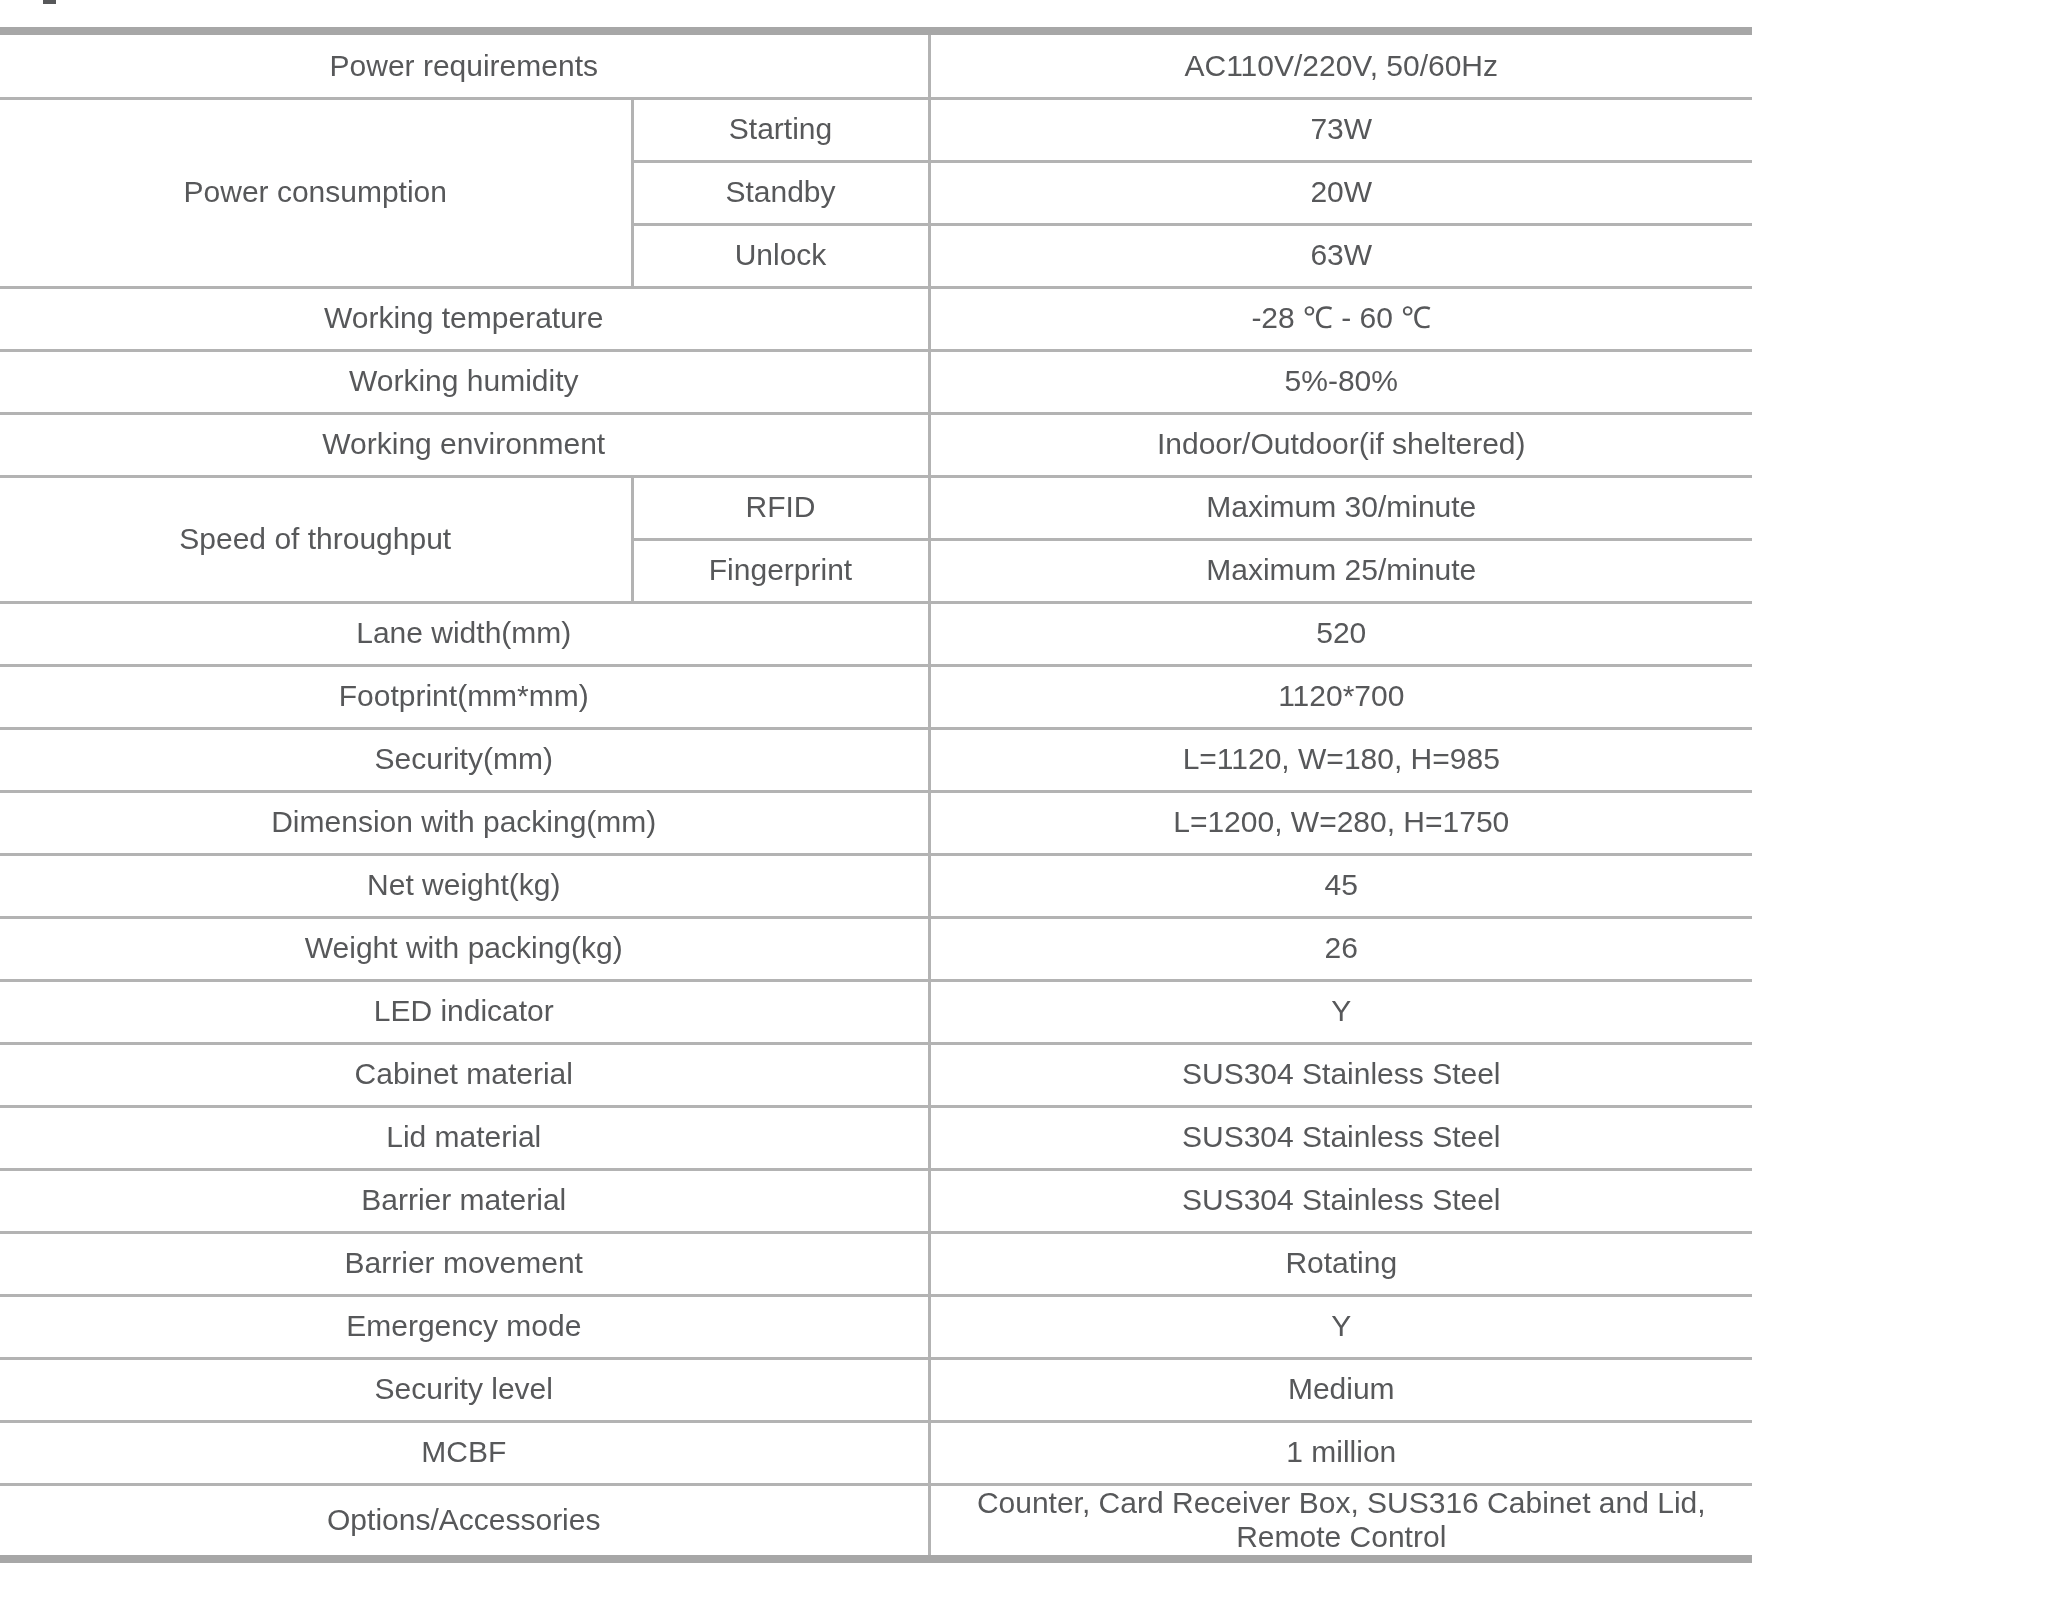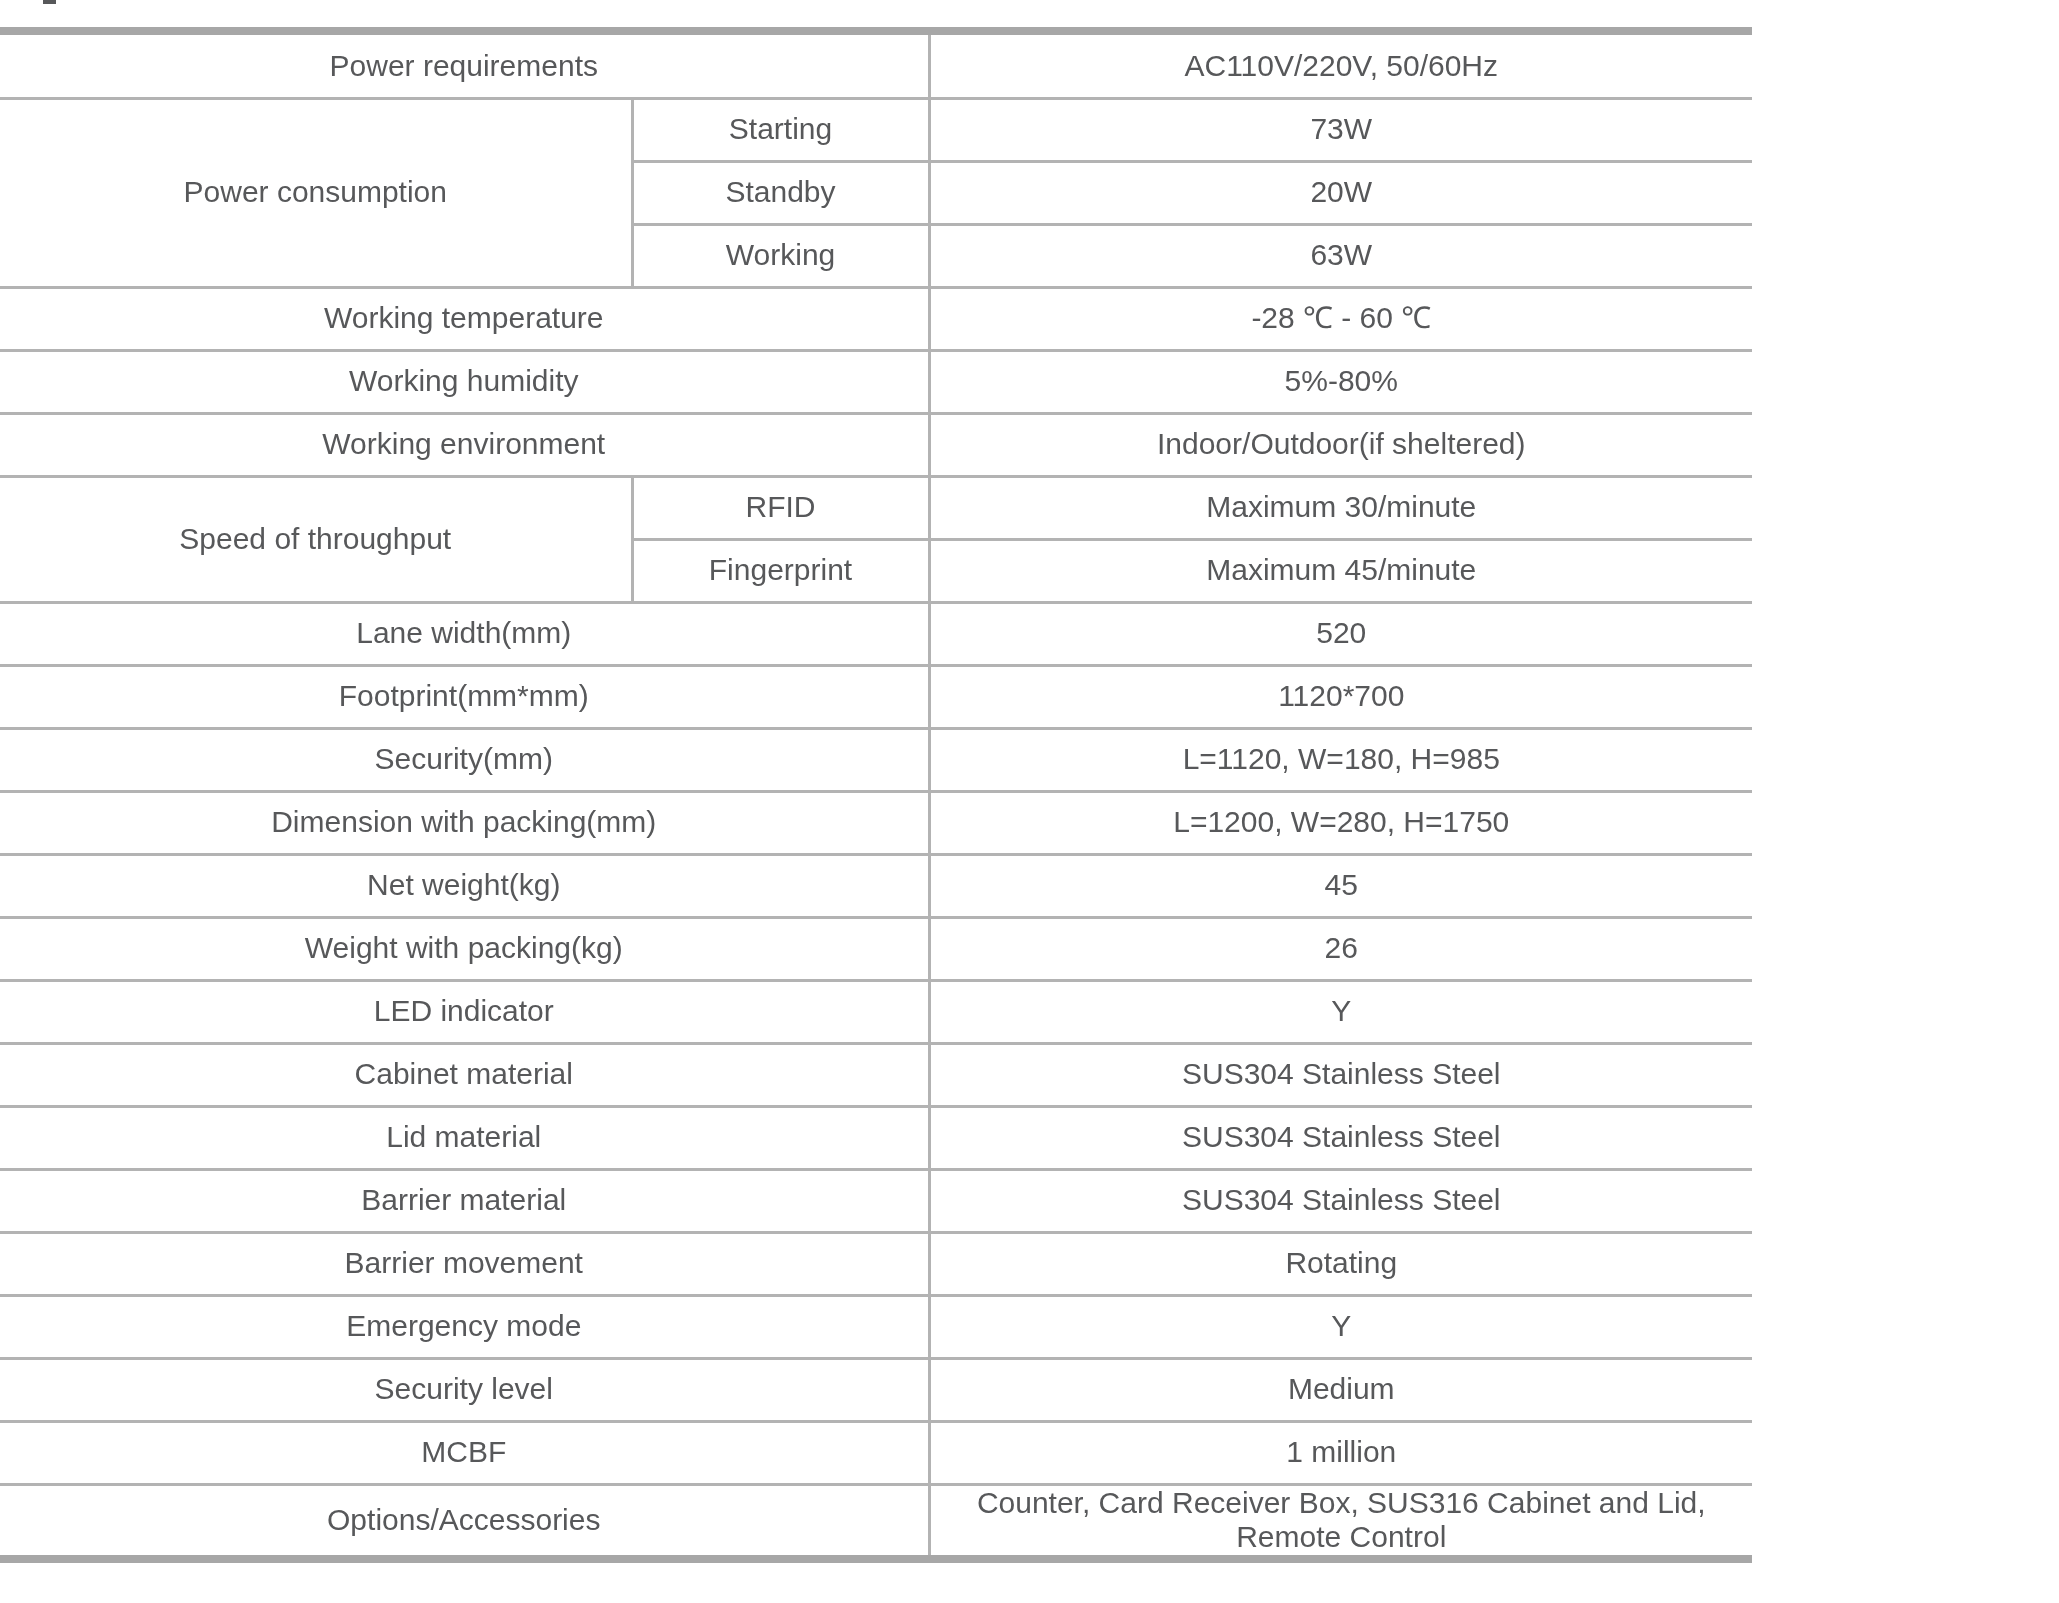--- a/index.html
+++ b/index.html
@@ -77,21 +77,21 @@
   <tr>
     <td rowspan="3">Power consumption</td>
     <td>Starting</td>
     <td>73W</td>
   </tr>
   <tr>
     <td>Standby</td>
     <td>20W</td>
   </tr>
   <tr>
-    <td>Working</td>
+    <td>Unlock</td>
     <td>63W</td>
   </tr>
 
   <tr>
     <td colspan="2">Working temperature</td>
     <td>-28 ℃ - 60 ℃</td>
   </tr>
   <tr>
     <td colspan="2">Working humidity</td>
     <td>5%-80%</td>
@@ -101,21 +101,21 @@
     <td>Indoor/Outdoor(if sheltered)</td>
   </tr>
 
   <tr>
     <td rowspan="2">Speed of throughput</td>
     <td>RFID</td>
     <td>Maximum 30/minute</td>
   </tr>
   <tr>
     <td>Fingerprint</td>
-    <td>Maximum 45/minute</td>
+    <td>Maximum 25/minute</td>
   </tr>
 
   <tr>
     <td colspan="2">Lane width(mm)</td>
     <td>520</td>
   </tr>
   <tr>
     <td colspan="2">Footprint(mm*mm)</td>
     <td>1120*700</td>
   </tr>

